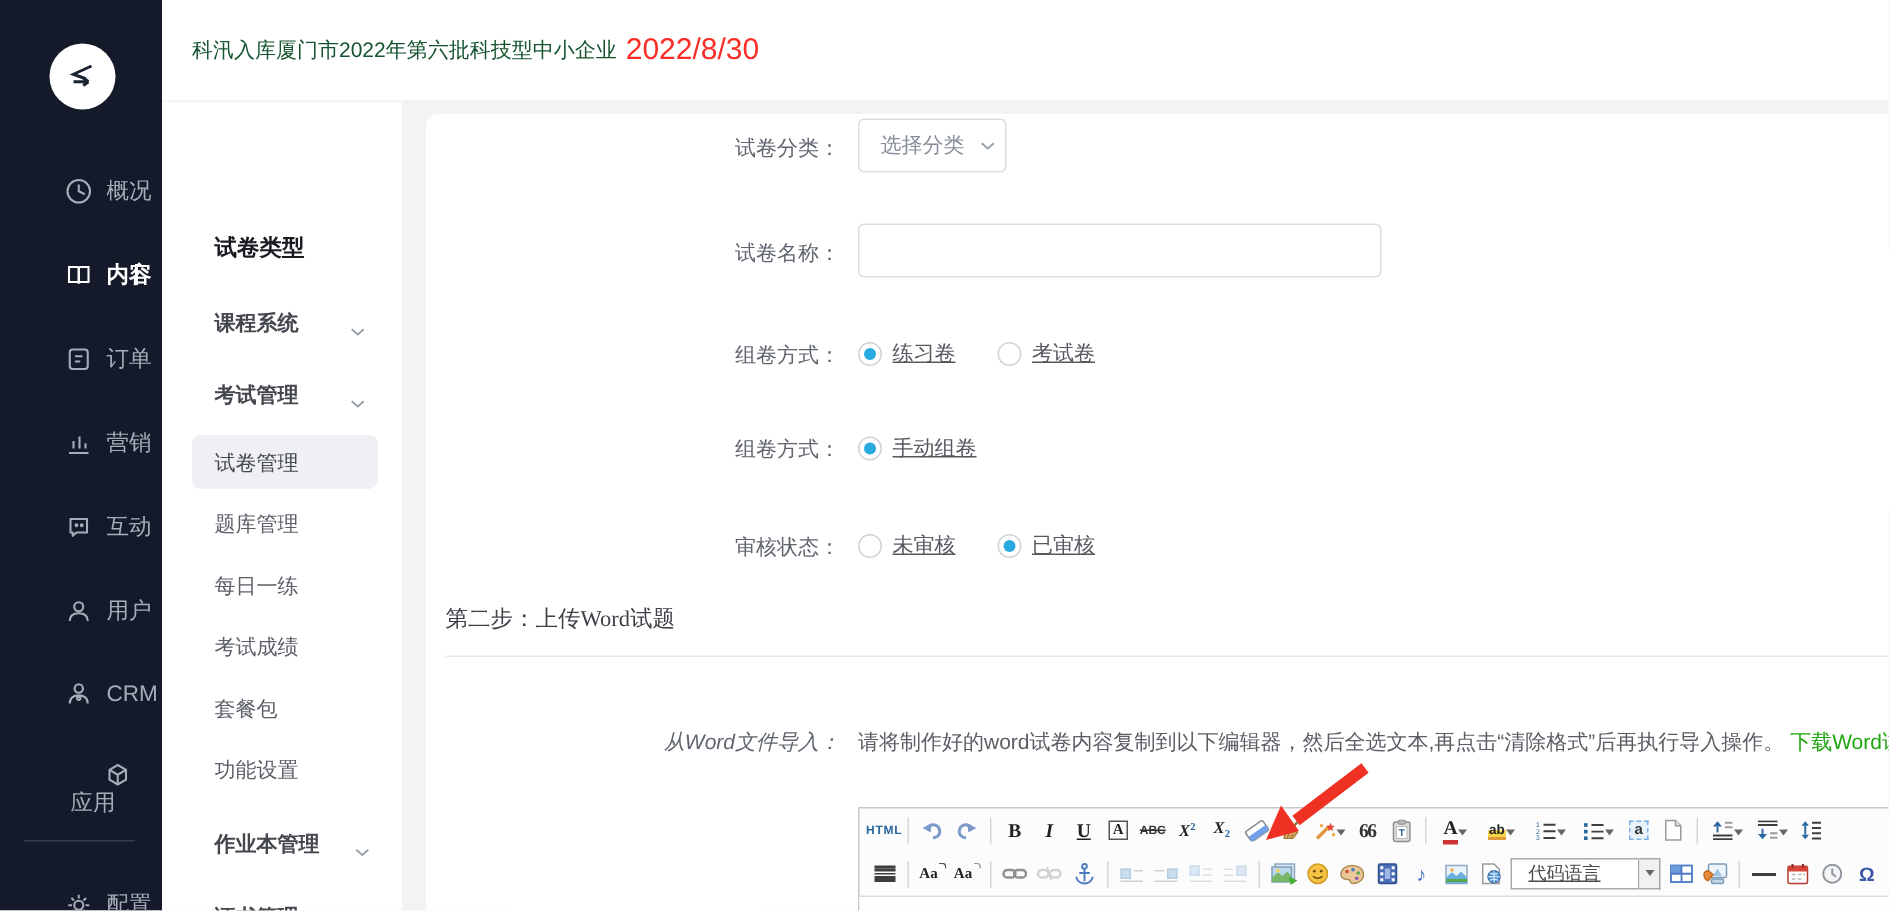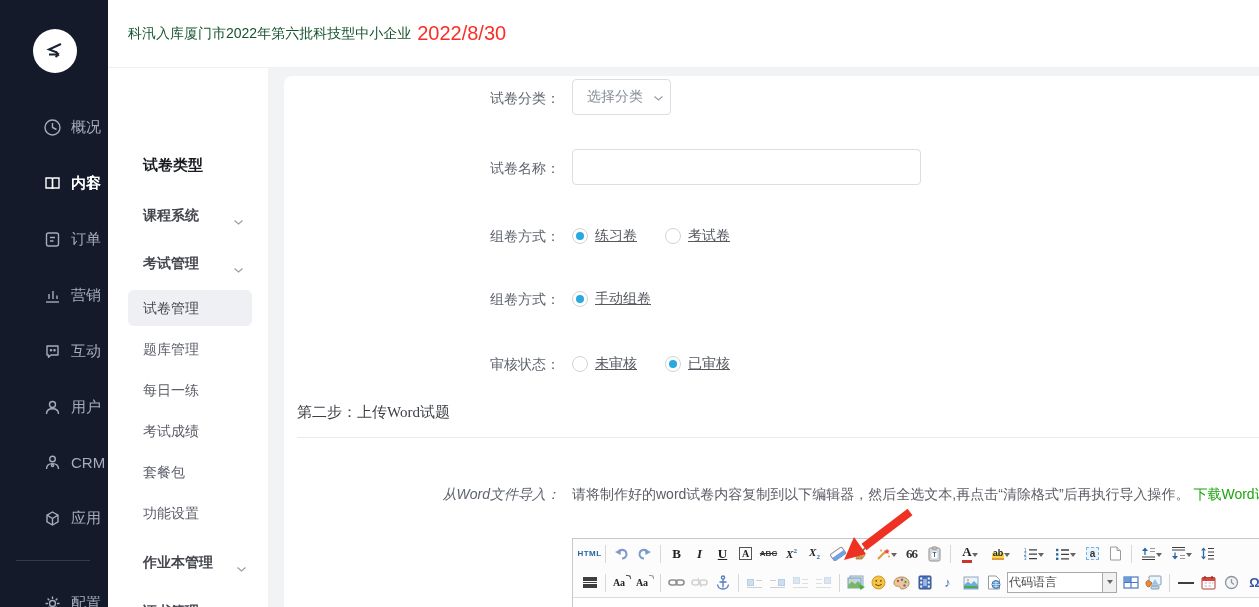--- a/index.html
+++ b/index.html
@@ -60,21 +60,21 @@
   .ed-content { height:20px; background:#fff; border-top:1px solid #dcdcdc; }
   .html-btn { font-size:8px; font-weight:700; color:#2a66a0; letter-spacing:.5px; }
   .boxedA { border:1px solid #555; font:700 10px "Liberation Serif",serif; padding:0 2px; color:#222; }
   .boxeda { border:1px dashed #7ab0e2; background:#e9f3fc; font:700 10px "Liberation Sans",sans-serif; padding:0 3px; color:#333; }
   .abc { font-size:8px; font-weight:700; text-decoration:line-through; color:#333; }
   .q66 { font-family:"Liberation Serif",serif; font-weight:700; font-size:13px; color:#333; letter-spacing:-1px; }
   .supsub { font:italic 700 11px "Liberation Serif",serif; color:#222; }
   .supsub small { font-size:7px; color:#2a66a0; font-style:normal; }
   .hl-ab { font:700 9px "Liberation Sans",sans-serif; color:#222; background:linear-gradient(#fff 55%, #f7d64a 55%); padding:0 1px; border-bottom:2px solid #e09c3c; }
   .code-sel { display:flex; align-items:center; height:21px; margin:0 2px; }
-  .code-sel .box { width:96px; height:21px; border:1px solid #a9a9a9; background:#fff; font-size:12px; color:#4a4a4a; display:flex; align-items:center; padding-left:1px; }
+  .code-sel .box { width:86px; height:21px; border:1px solid #a9a9a9; background:#fff; font-size:12px; color:#4a4a4a; display:flex; align-items:center; padding-left:11px;text-decoration:underline; }
   .code-sel .arr { width:14px; height:21px; border:1px solid #a9a9a9; border-left:none; background:#f1f1f1; display:flex; align-items:center; justify-content:center; }
   .hr-ic { width:16px; height:2px; background:#3e3e3e; }
   .note-ic { font-size:13px; color:#3f6fbf; }
   .omega-ic { font-size:13px; font-weight:700; color:#3a57a7; }
   .aa-ic { font:700 10px "Liberation Serif",serif; color:#222; position:relative; }
   .just-ic { width:14px; height:11px; display:flex; flex-direction:column; justify-content:space-between; }
   .just-ic b { height:1.6px; background:#3e3e3e; }
   .ind-ic { width:15px; height:11px; position:relative; opacity:.75; }
   .ind-ic .bx { position:absolute; width:7px; height:7px; background:#bcd6ec; border:1px solid #9fc0de; top:2px; }
   .ind-ic .ln { position:absolute; height:1.4px; background:#c2c2c2; }
@@ -151,21 +151,21 @@
   <div class="nav-item" style="top:450px;">
     <span class="nico">
       <svg width="19" height="19" viewBox="0 0 19 19">
           <circle cx="9.5" cy="6" r="2.8"></circle>
           <path d="M3.5 16 C3.5 12.4 6 10.6 9.5 10.6 C13 10.6 15.5 12.4 15.5 16"></path>
           <circle cx="9.5" cy="12.5" r="1.1"></circle>
         </svg>
     </span>
       <span>CRM</span>
   </div>
-  <div class="nav-item" style="top:506px;">
+  <div class="nav-item" style="top:506px;flex-direction:column;">
     <span class="nico">
       <svg width="19" height="19" viewBox="0 0 19 19">
           <path d="M9.5 3 L15 6.2 V12.8 L9.5 16 L4 12.8 V6.2 Z"></path>
           <path d="M9.5 9.5 L15 6.2 M9.5 9.5 L4 6.2 M9.5 9.5 V16"></path>
         </svg>
     </span>
       <span>应用</span>
   </div>
   <div class="side-divider"></div>
   <div class="nav-item" style="top:591px;">

